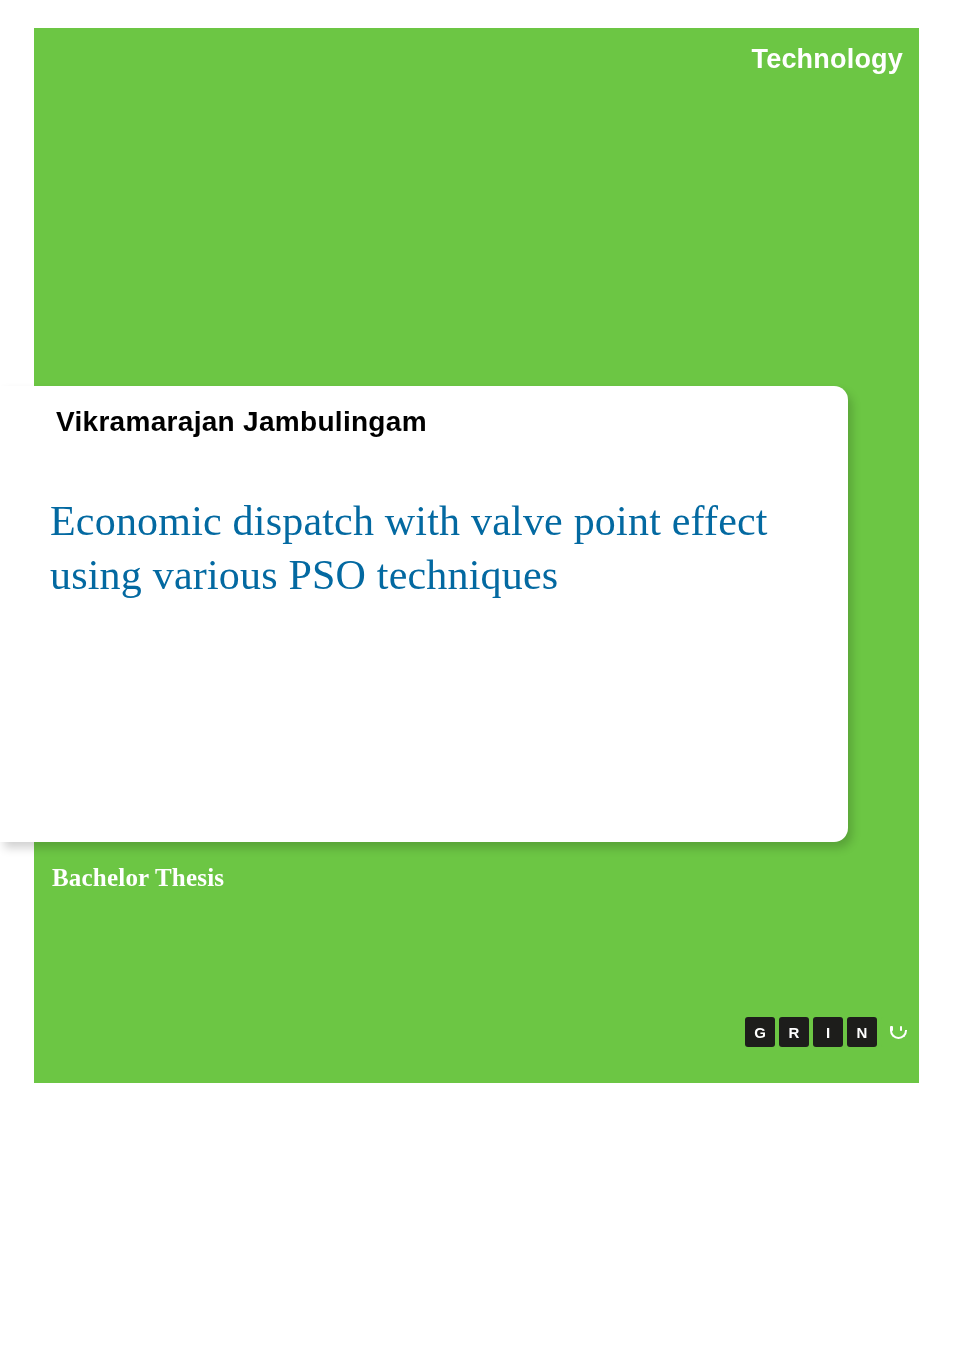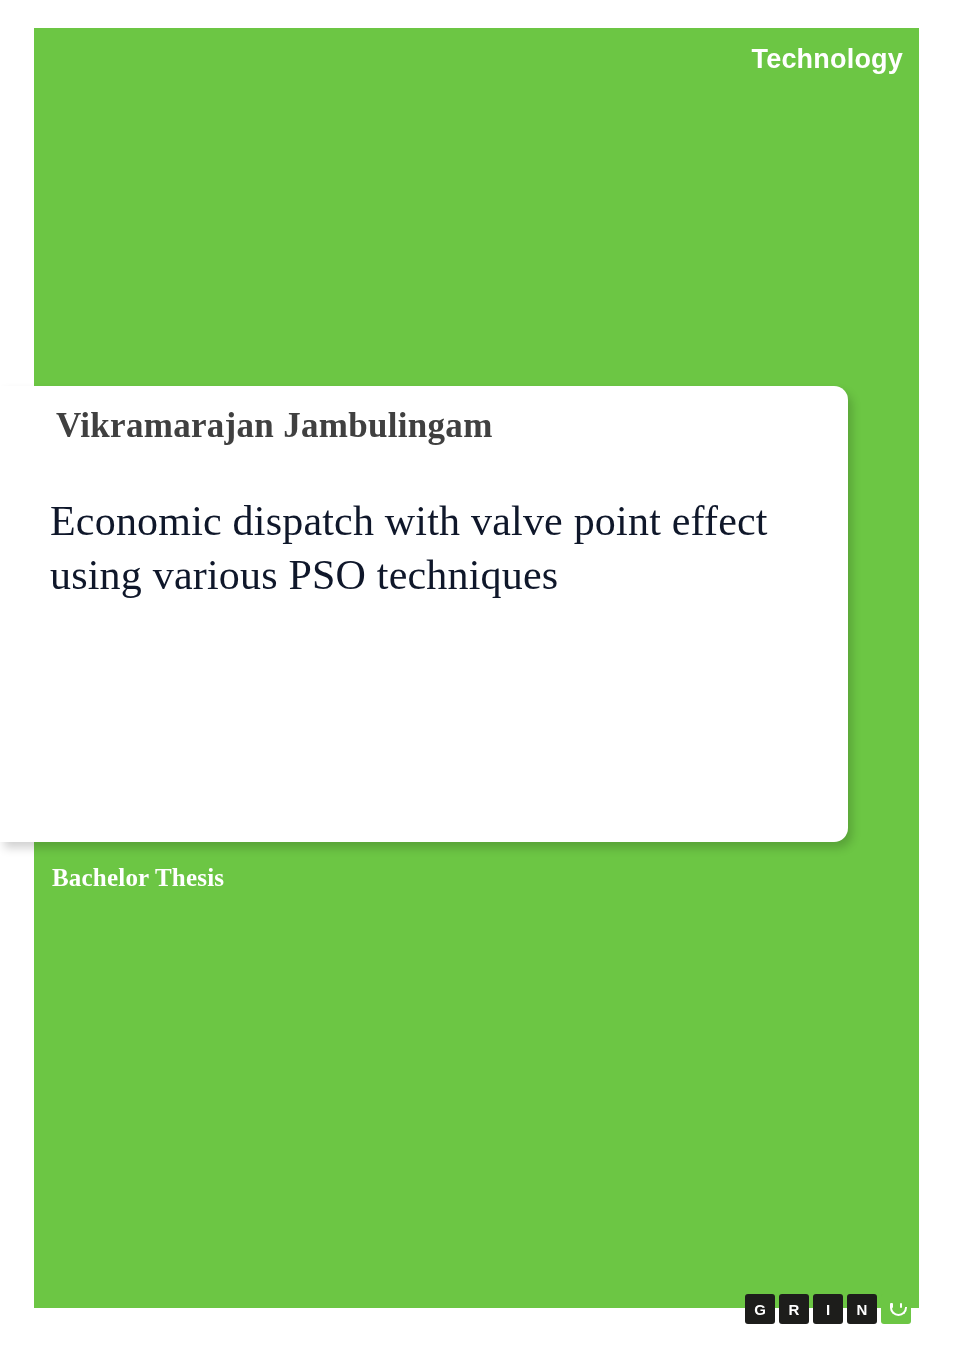--- a/index.html
+++ b/index.html
@@ -6,21 +6,21 @@
     margin: 0;
     padding: 0;
     background: #ffffff;
   }
   body {
     font-family: "Liberation Sans", sans-serif;
   }
   .page {
     position: relative;
     width: 959px;
-    height: 1360px;
+    height: 1083px;
     background: #ffffff;
     overflow: hidden;
   }
   .green-body {
     position: absolute;
     left: 34px;
     top: 88px;
     width: 885px;
     height: 1220px;
     background: #6cc644;
@@ -58,35 +58,34 @@
     width: 848px;
     height: 456px;
     background: #ffffff;
     box-shadow: 4px 6px 10px rgba(0,0,0,0.18);
     border-radius: 0 14px 14px 0;
   }
   .author {
     position: absolute;
     left: 56px;
     top: 406px;
-    font-size: 35px;
+    font-size: 28px;
     font-weight: bold;
-    color: #404040;
+    color: #000000;
     letter-spacing: 0.3px;
-    font-family: Liberation Serif, serif;
   }
   .doc-title {
     position: absolute;
     left: 50px;
     top: 495px;
     width: 790px;
     font-family: "Liberation Serif", serif;
     font-size: 42px;
     line-height: 1.28;
-    color: #0f172a;
+    color: #0369a1;
     letter-spacing: 0.2px;
   }
   .doc-type {
     position: absolute;
     left: 52px;
     top: 864px;
     font-size: 25px;
     font-weight: bold;
     color: #ffffff;
     letter-spacing: 0.2px;

